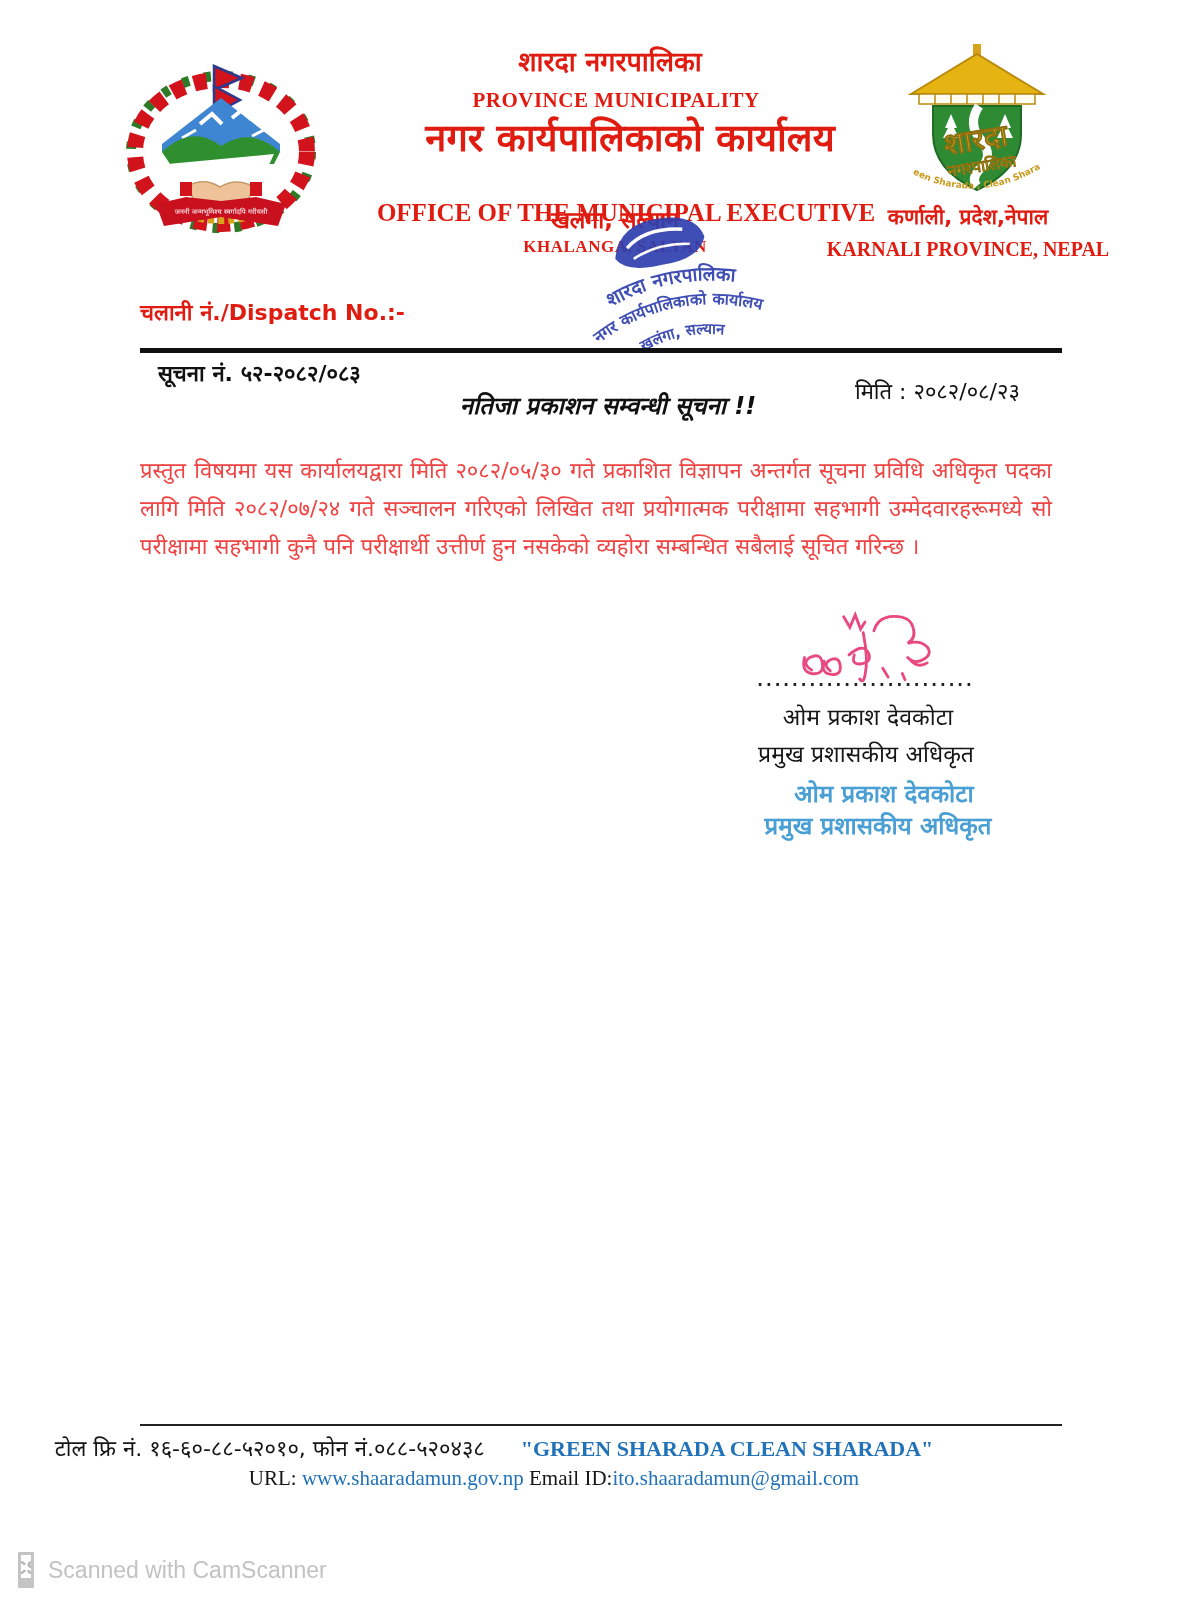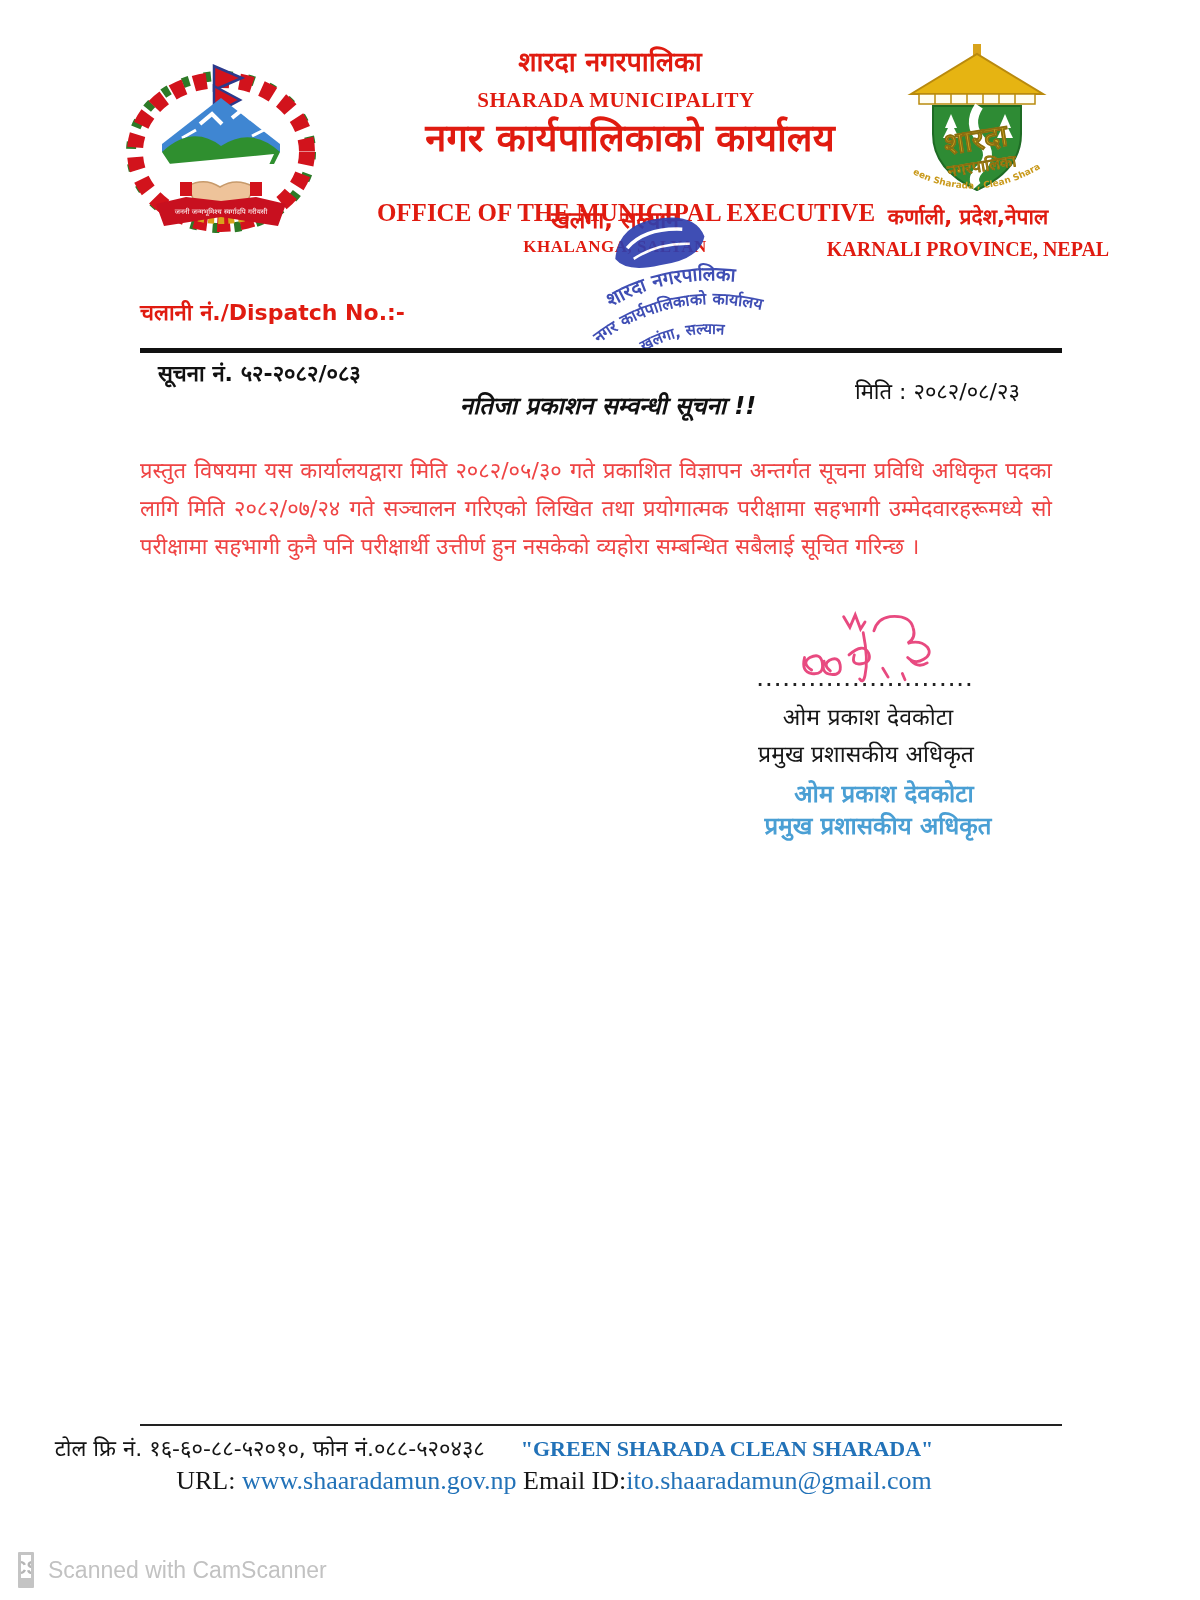--- a/index.html
+++ b/index.html
@@ -41,21 +41,21 @@
   .sign-dots  { top:672px; left:866px; font-size:15px; font-weight:bold; letter-spacing:3px; color:#222; }
   .sign-name  { top:700px; left:868px; font-size:23px; color:#161616; }
   .sign-title { top:737px; left:866px; font-size:23px; color:#161616; }
   .stamp-name { top:776px; left:884px; font-size:24px; font-weight:bold; color:#4a9fd4; }
   .stamp-title{ top:808px; left:878px; font-size:24px; font-weight:bold; color:#4a9fd4; }
 
   .rule-footer { top:1424px; left:140px; width:922px; height:2px; background:#222; }
   .footer-l1 { top:1432px; left:0; width:988px; display:flex; justify-content:center; gap:36px; align-items:baseline; }
   .footer-contact { font-size:22px; color:#151515; }
   .footer-slogan  { font-size:22px; color:#2272b8; font-weight:bold; }
-  .footer-l2 { top:1466px; left:0; width:1108px; text-align:center; font-size:26px; color:#151515; }
+  .footer-l2 { top:1466px; left:0; width:1108px; text-align:center; font-size:21px; color:#151515; }
   .footer-l2 .lnk { color:#2272b8; }
 
   .cam-bar  { top:1552px; left:18px; display:flex; align-items:center; gap:14px; }
   .cs-icon  { position:relative; width:16px; height:36px; border:3px solid #c4c4c4; border-radius:1px;
               display:flex; align-items:center; justify-content:center; background:#fff; overflow:hidden; }
   .cs-icon span { font-size:18px; font-weight:900; color:#b5b5b5; line-height:1; margin-top:-4px;
                   font-family:"Liberation Sans",sans-serif; }
   .cs-icon::after { content:""; position:absolute; bottom:0; left:0; right:0; height:7px; background:#c4c4c4; }
   .cam-text { font-size:23px; color:#c2c2c2; font-family:"Liberation Sans",sans-serif; }
 
@@ -121,21 +121,21 @@
       <text x="74" y="108" font-size="30" font-weight="bold" fill="#d8b024" stroke="#8a6d10" stroke-width="0.7" text-anchor="middle">शारदा</text>
       <text x="76" y="130" font-size="16" font-weight="bold" fill="#d8b024" stroke="#8a6d10" stroke-width="0.4" text-anchor="middle">नगरपालिका</text>
     </g>
     <path id="mottoArc" d="M10,132 Q74,164 138,126" fill="none"></path>
     <text font-size="9" font-weight="bold" fill="#c9991a">
       <textPath href="#mottoArc" startOffset="50%" text-anchor="middle">"Green Sharada , Clean Sharada"</textPath>
     </text>
   </svg>
 
   <div class="abs ctr red h-np1">शारदा नगरपालिका</div>
-  <div class="abs ctr red serif h-en1">SHARADA MUNICIPALITY</div>
+  <div class="abs ctr red serif h-en1">PROVINCE MUNICIPALITY</div>
   <div class="abs ctr red h-np2">नगर कार्यपालिकाको कार्यालय</div>
   <div class="abs ctr red serif h-en2">OFFICE OF THE MUNICIPAL EXECUTIVE</div>
   <div class="abs ctr red h-np3">खलंगा, सल्यान</div>
   <div class="abs ctr red serif h-en3">KHALANGA, SALYAN</div>
   <div class="abs ctr red p-np">कर्णाली, प्रदेश,नेपाल</div>
   <div class="abs ctr red serif p-en">KARNALI PROVINCE,  NEPAL</div>
 
   <div class="abs red ref2">चलानी नं./Dispatch No.:-</div>
 
   <svg class="abs stamp-wrap" width="250" height="150" viewBox="0 0 250 150" style="opacity:.92;">

